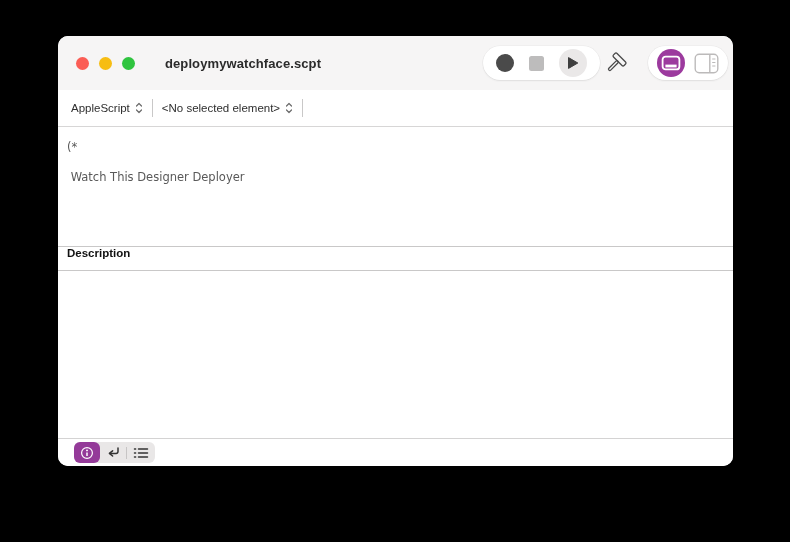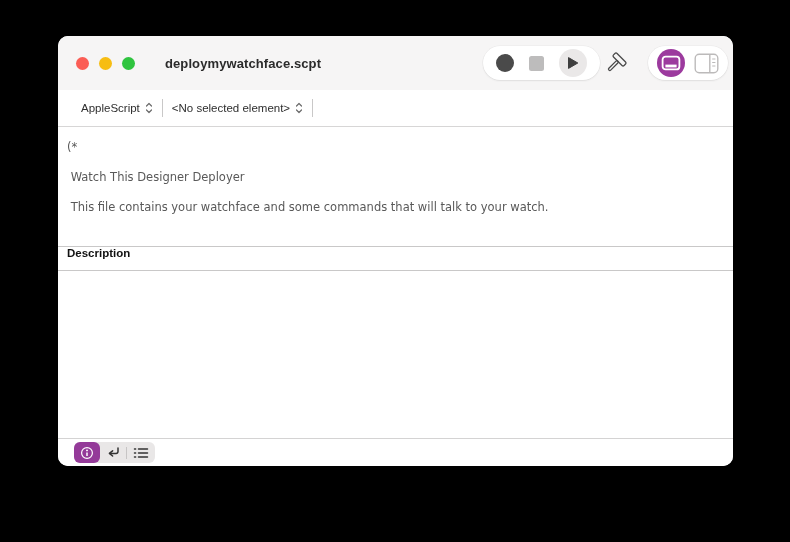--- a/index.html
+++ b/index.html
@@ -70,21 +70,21 @@
     background: #9c3a9e;
     display: flex; align-items: center; justify-content: center;
   }
 
   
   .navbar {
     flex: 0 0 37px;
     background: #ffffff;
     border-bottom: 1px solid #d7d6d6;
     display: flex; align-items: center;
-    padding-left: 21px;
+    padding-left: 11px;
   }
   .popup {
     border: none; background: transparent; cursor: pointer;
     display: flex; align-items: center; gap: 5px;
     font-family: "Liberation Sans", sans-serif;
     font-size: 11.5px; color: #2e2e2e; padding: 0 2px;
   }
   .vdiv { width: 1px; height: 18px; background: #c9c8c8; margin: 0 7px; }
 
   
@@ -224,21 +224,20 @@
       </span>
     </button>
     <span class="vdiv"></span>
   </div>
 
   <div class="editor">
     <div class="code-line">(*</div>
     <div class="code-line"></div>
     <div class="code-line"> Watch This Designer Deployer</div>
     <div class="code-line"></div>
-    <div class="code-line"> This file contains your watchface and some commands that will talk to your watch.</div>
   </div>
 
   <div class="desc-header">
     <span>Description</span>
   </div>
   <div class="desc-body"></div>
 
   <div class="bottombar">
     <div class="seg">
       <button class="seg-btn seg-info">

